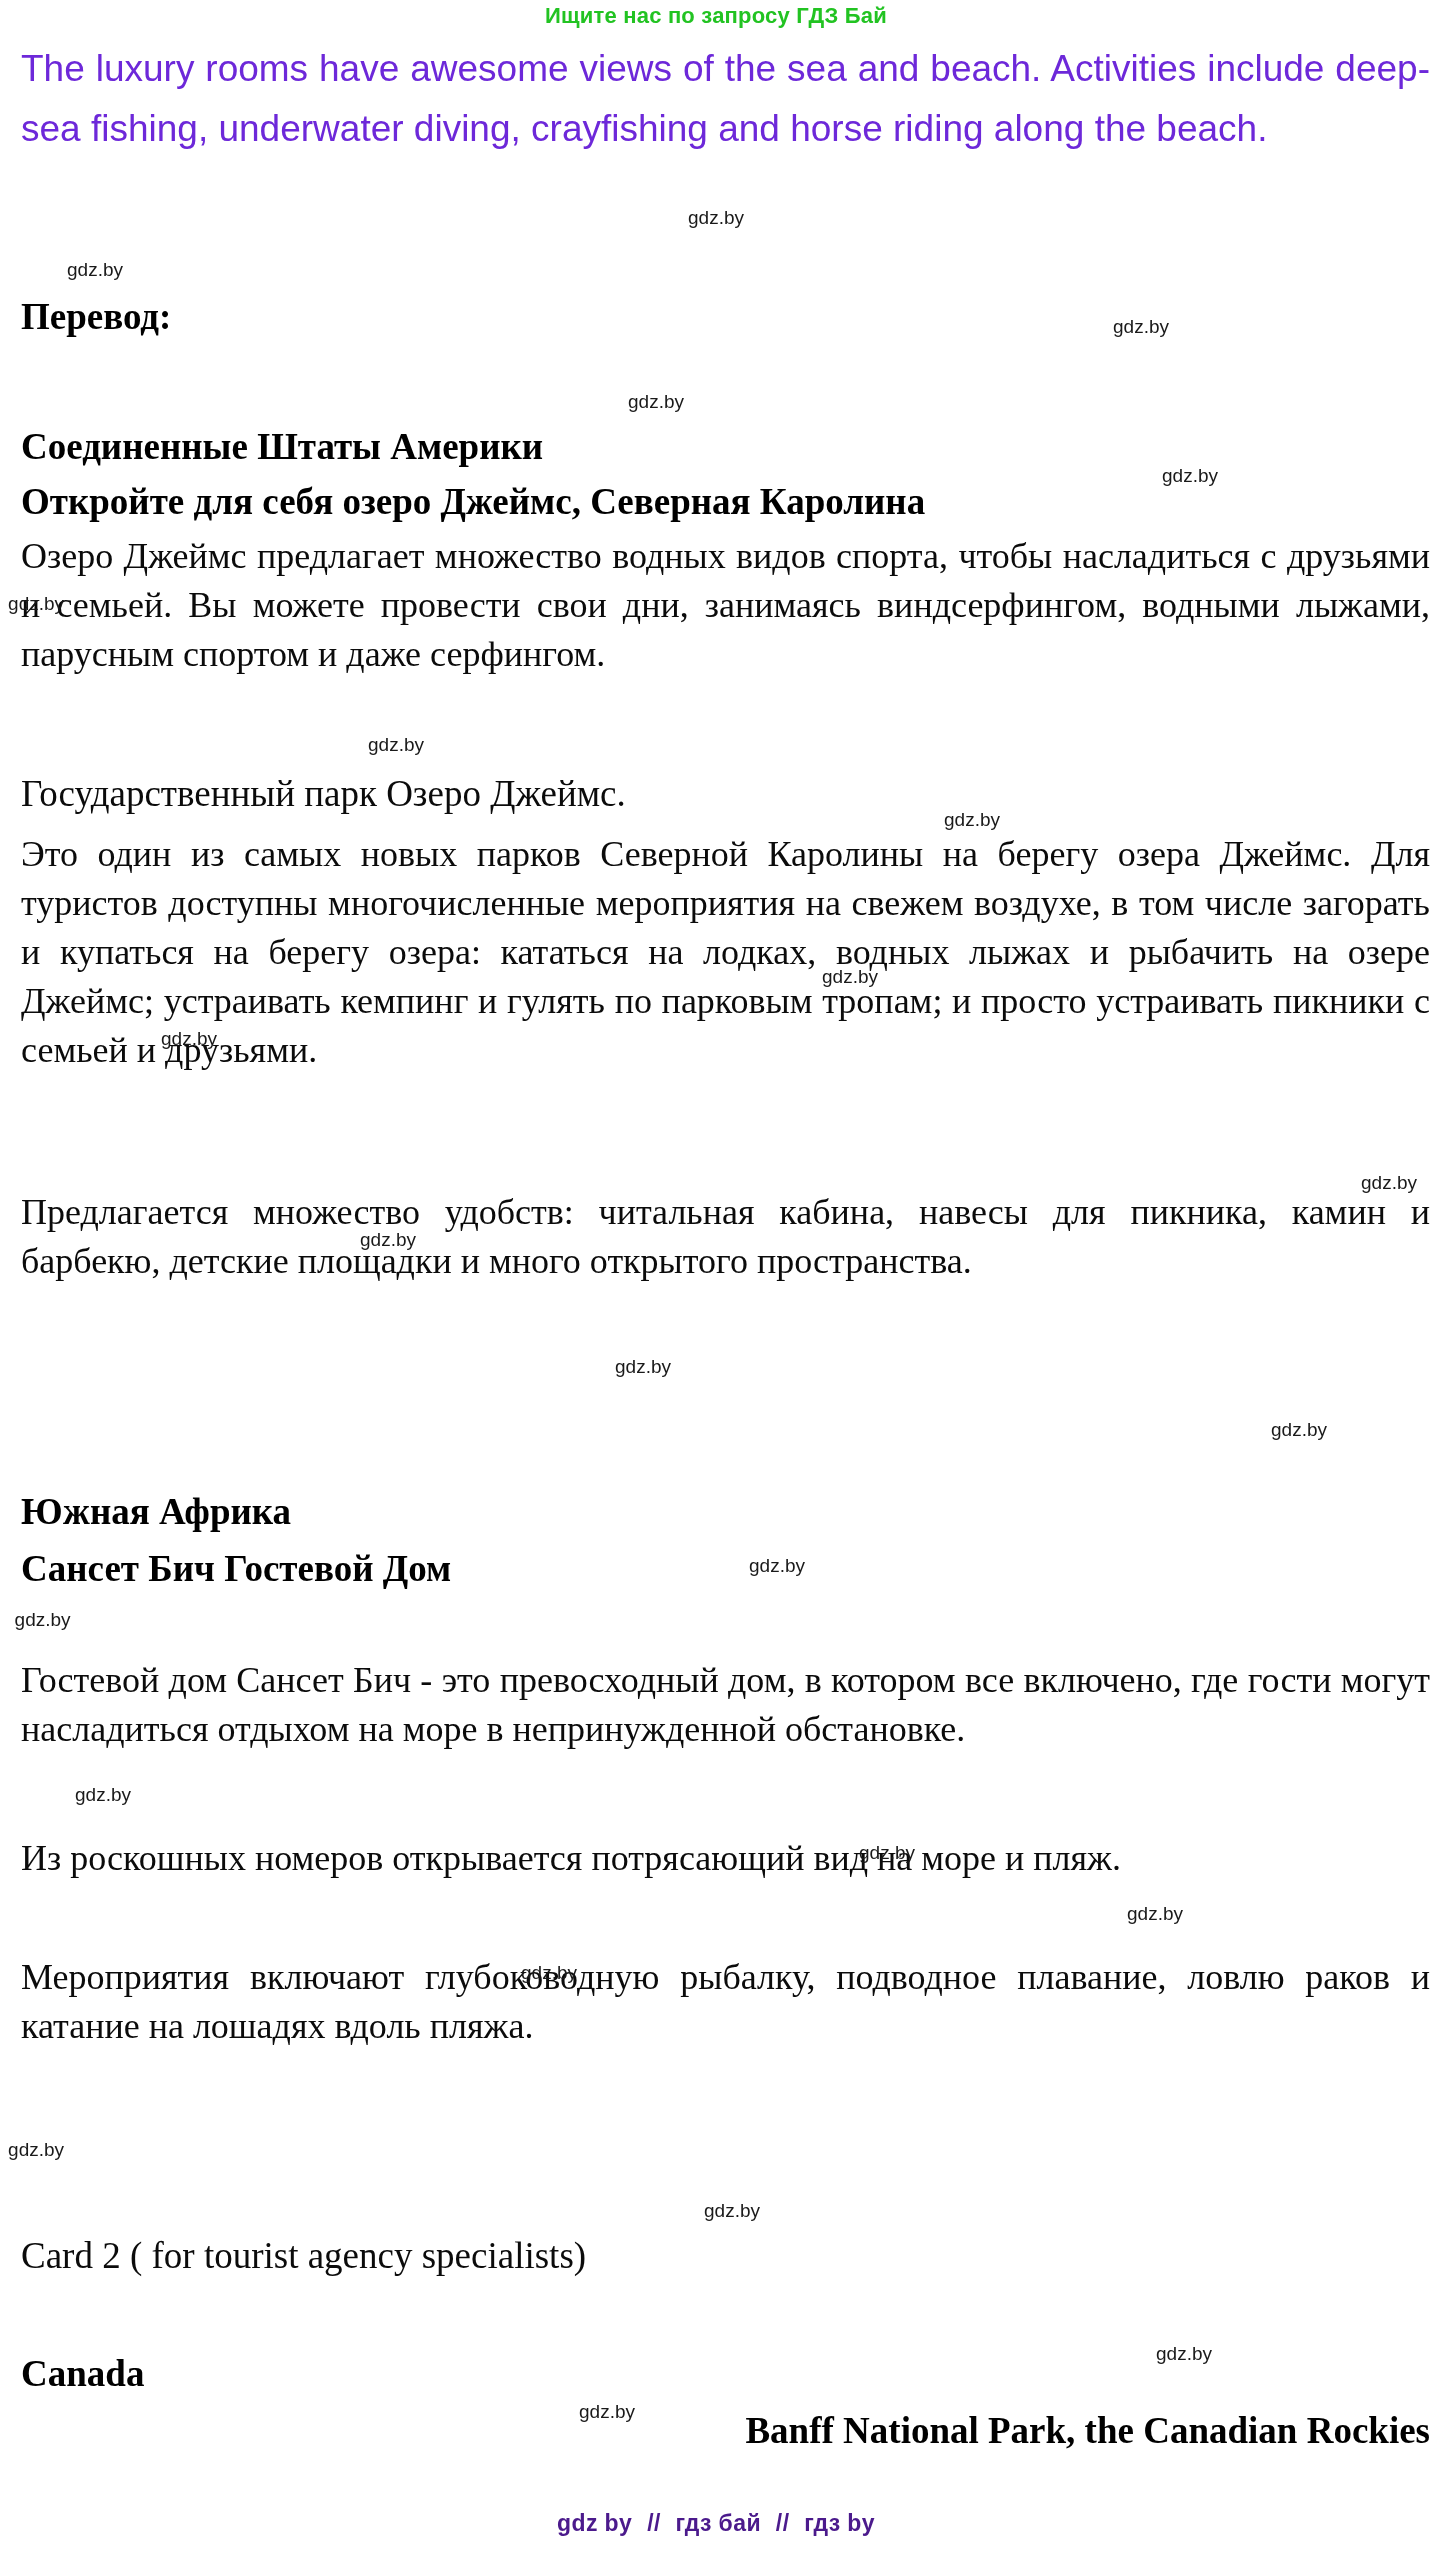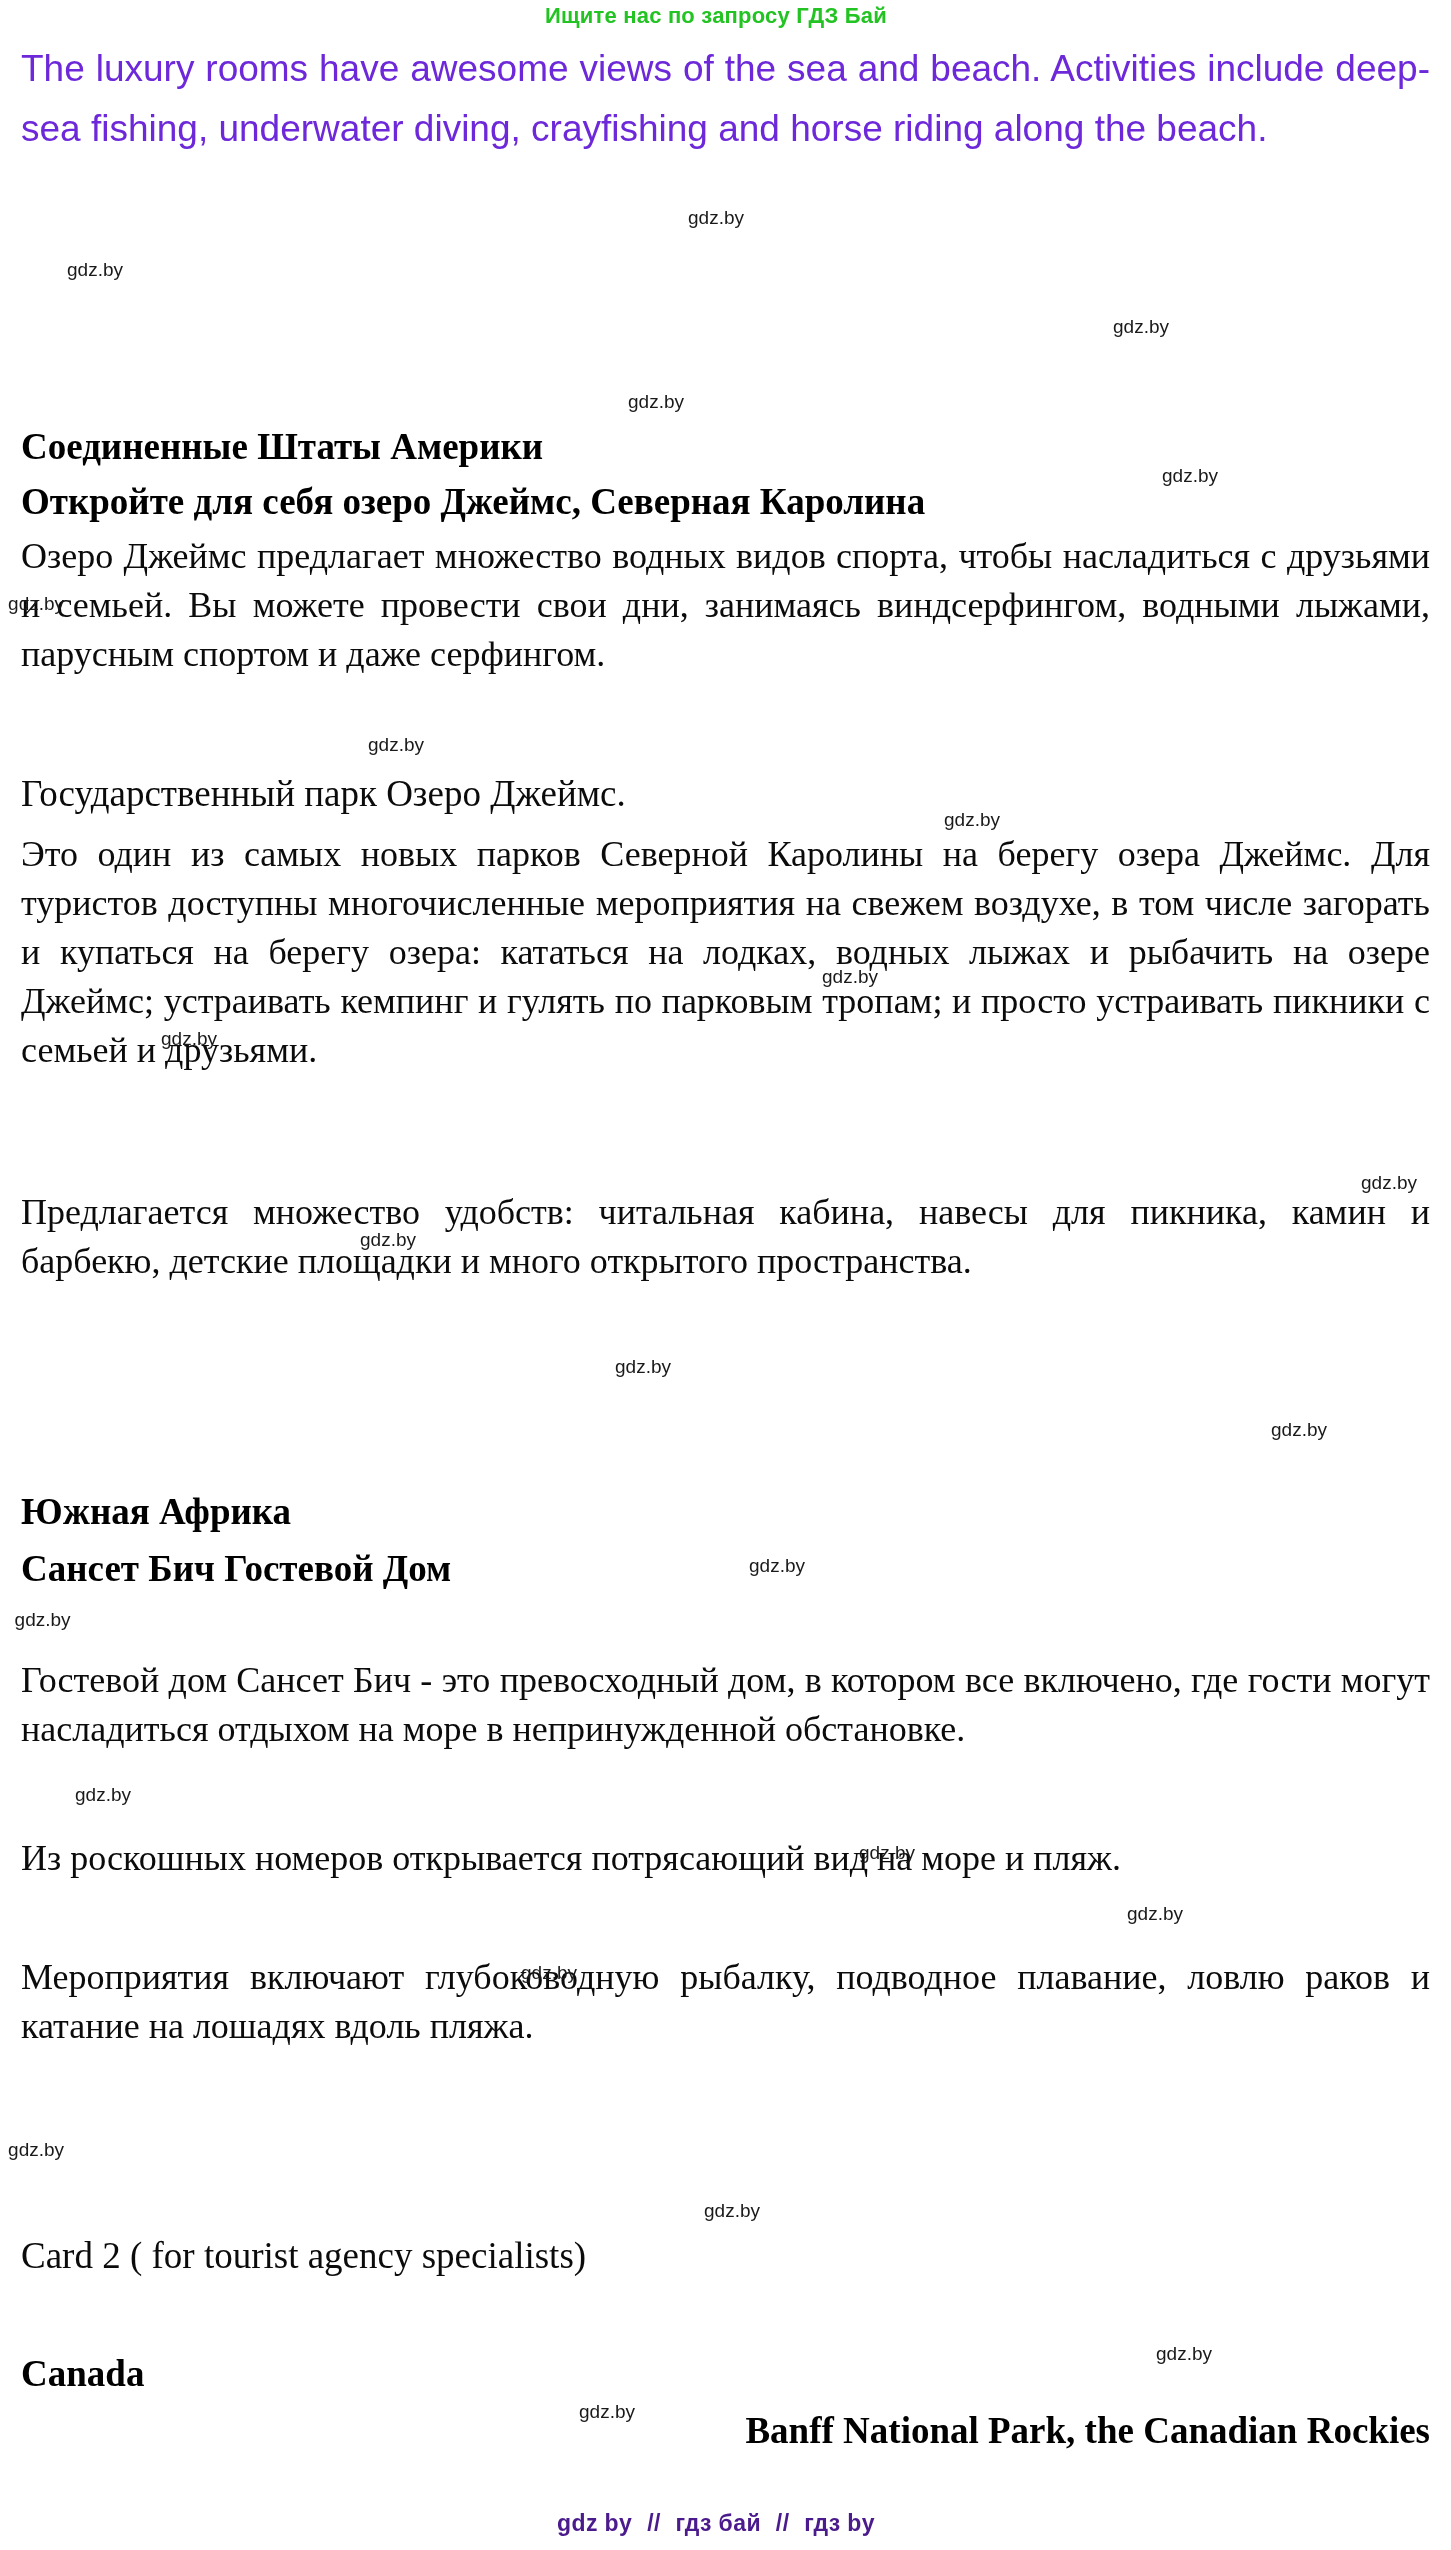--- a/index.html
+++ b/index.html
@@ -124,20 +124,21 @@
 </style>
 </head>
 <body>
 
 <div class="page">
 
   <div class="promo-banner">Ищите нас по запросу ГДЗ Бай</div>
 
   <div class="blk para-en lastline-left" style="top:39px;">The luxury rooms have awesome views of the sea and beach. Activities include deep-sea fishing, underwater diving, crayfishing and horse riding along the beach.</div>
 
+  <div class="blk label-bold" style="top:293px;">Перевод:</div>
 
   <div class="blk head-ru" style="top:423px;">Соединенные Штаты Америки</div>
 
   <div class="blk head-ru" style="top:478px;">Откройте для себя озеро Джеймс, Северная Каролина</div>
 
   <div class="blk para-ru lastline-left" style="top:532px;">Озеро Джеймс предлагает множество водных видов спорта, чтобы насладиться с друзьями и семьей. Вы можете провести свои дни, занимаясь виндсерфингом, водными лыжами, парусным спортом и даже серфингом.</div>
 
   <div class="blk plain-line" style="top:769px;">Государственный парк Озеро  Джеймс.</div>
 
   <div class="blk para-ru lastline-left" style="top:830px;">Это один из самых новых парков Северной Каролины на берегу озера Джеймс. Для туристов доступны многочисленные мероприятия на свежем воздухе, в том числе загорать и купаться на берегу озера: кататься на лодках, водных лыжах и рыбачить на озере Джеймс; устраивать кемпинг и гулять по парковым тропам; и просто устраивать пикники с семьей и друзьями.</div>

